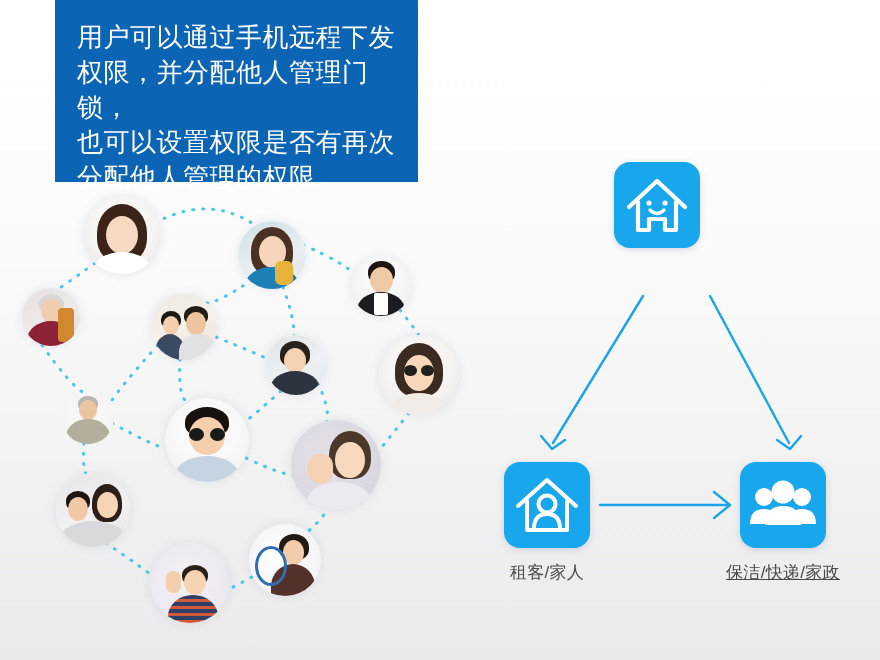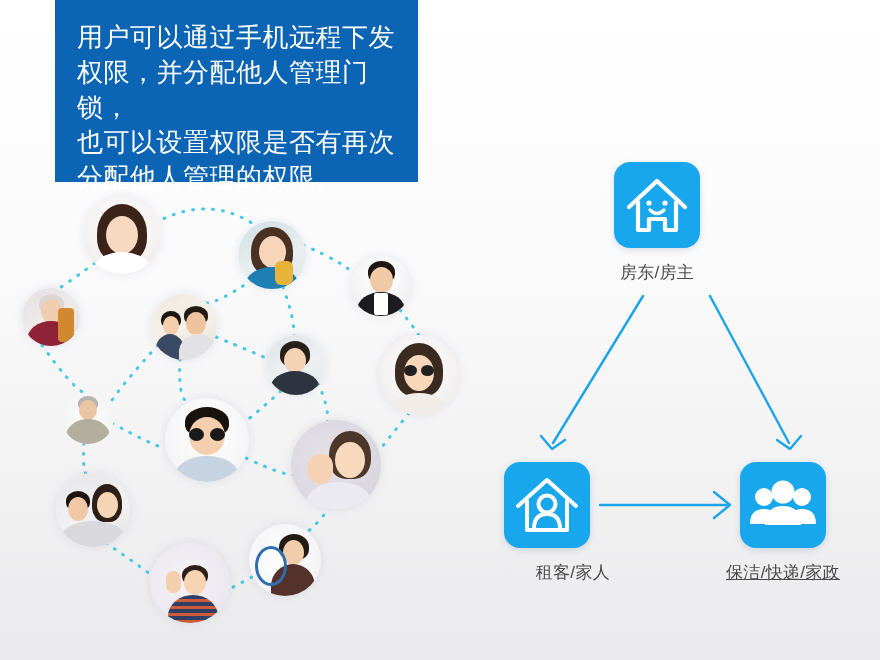--- a/index.html
+++ b/index.html
@@ -101,21 +101,21 @@
   .dlabel {
     margin-top: 13px;
     font-size: 17px;
     color: #4a4a4a;
     white-space: nowrap;
     letter-spacing: 0.3px;
   }
   #node-landlord { left: 154px; top: 162px; }
   #node-landlord .dlabel { margin-left: -20px; margin-right: -20px; }
   #node-tenant   { left: 44px;  top: 462px; }
-  #node-tenant   .dlabel { margin-left: -20px; margin-right: -20px; text-align: right; }
+  #node-tenant   .dlabel { margin-left: -20px; margin-right: -20px; }
   #node-service  { left: 280px; top: 462px; }
   #node-service  .dlabel { margin-left: -35px; margin-right: -35px; text-decoration: underline; }
 </style>
 </head>
 <body>
 
 <div id="stage">
 
   <div id="caption-box">
     <div id="caption-text">用户可以通过手机远程下发
@@ -293,21 +293,20 @@
         <svg width="86" height="86" viewBox="0 0 86 86" xmlns="http://www.w3.org/2000/svg">
           <g fill="none" stroke="#ffffff" stroke-width="4.2" stroke-linecap="round" stroke-linejoin="round">
             <path d="M15,45 L43,19 L71,45"></path>
             <path d="M24,40 L24,68 L35,68 L35,57 L51,57 L51,68 L62,68 L62,40"></path>
           </g>
           <circle cx="35" cy="41" r="2.6" fill="#ffffff"></circle>
           <circle cx="51" cy="41" r="2.6" fill="#ffffff"></circle>
           <path d="M36,48 Q43,55 50,48" fill="none" stroke="#ffffff" stroke-width="3.2" stroke-linecap="round"></path>
         </svg>
       </div>
-      <div class="dlabel">房东/房主</div>
     </div>
 
     <div class="dnode" id="node-tenant">
       <div class="dicon">
         <svg width="86" height="86" viewBox="0 0 86 86" xmlns="http://www.w3.org/2000/svg">
           <g fill="none" stroke="#ffffff" stroke-width="4" stroke-linecap="round" stroke-linejoin="round">
             <path d="M14,44 L43,18 L72,44"></path>
             <path d="M23,39 L23,68 L63,68 L63,39"></path>
             <circle cx="43" cy="42" r="8.5"></circle>
             <path d="M30,65 Q31,52 43,52 Q55,52 56,65"></path>

